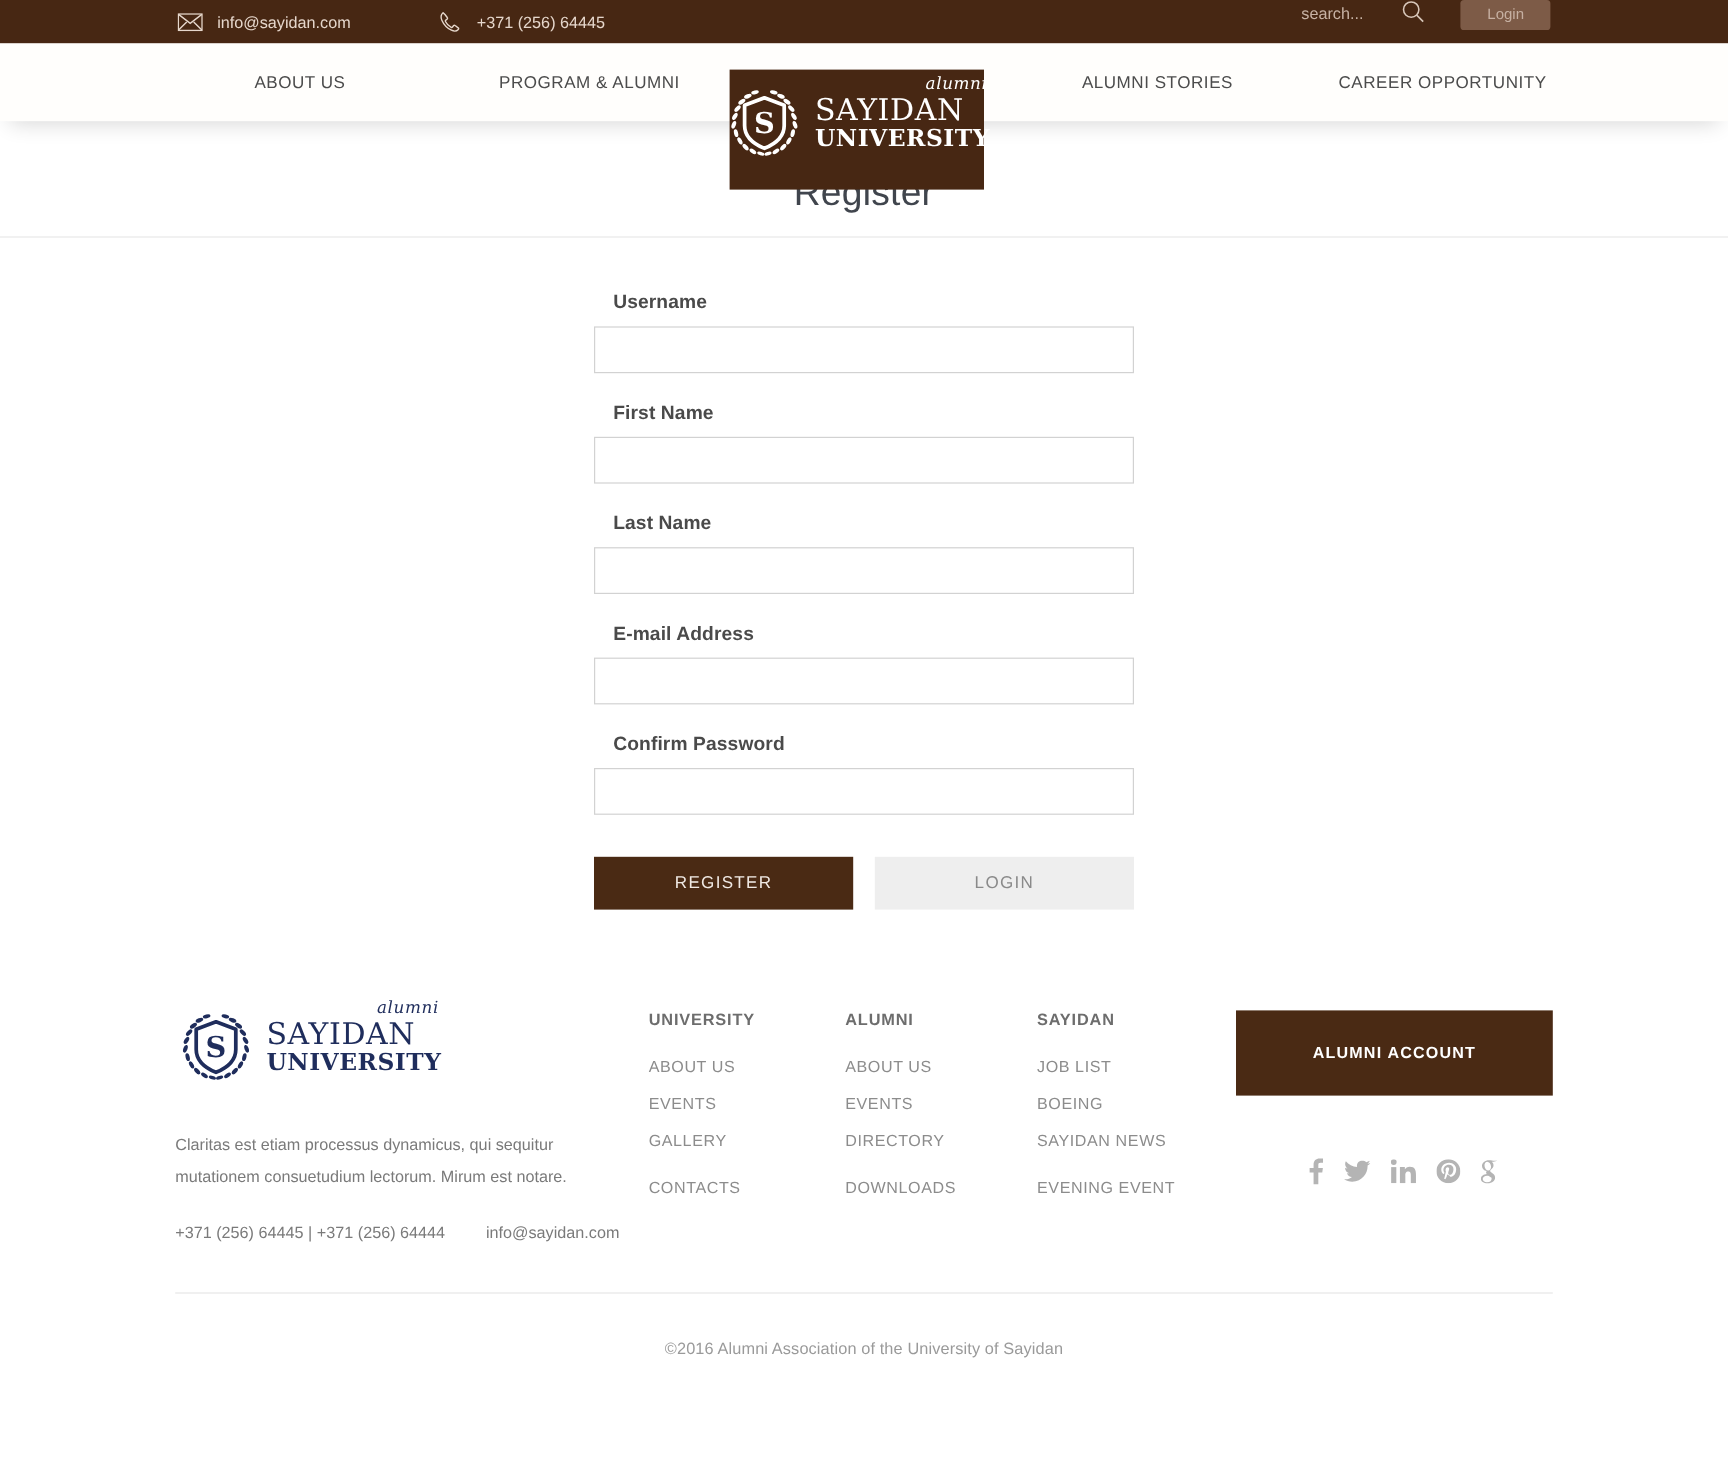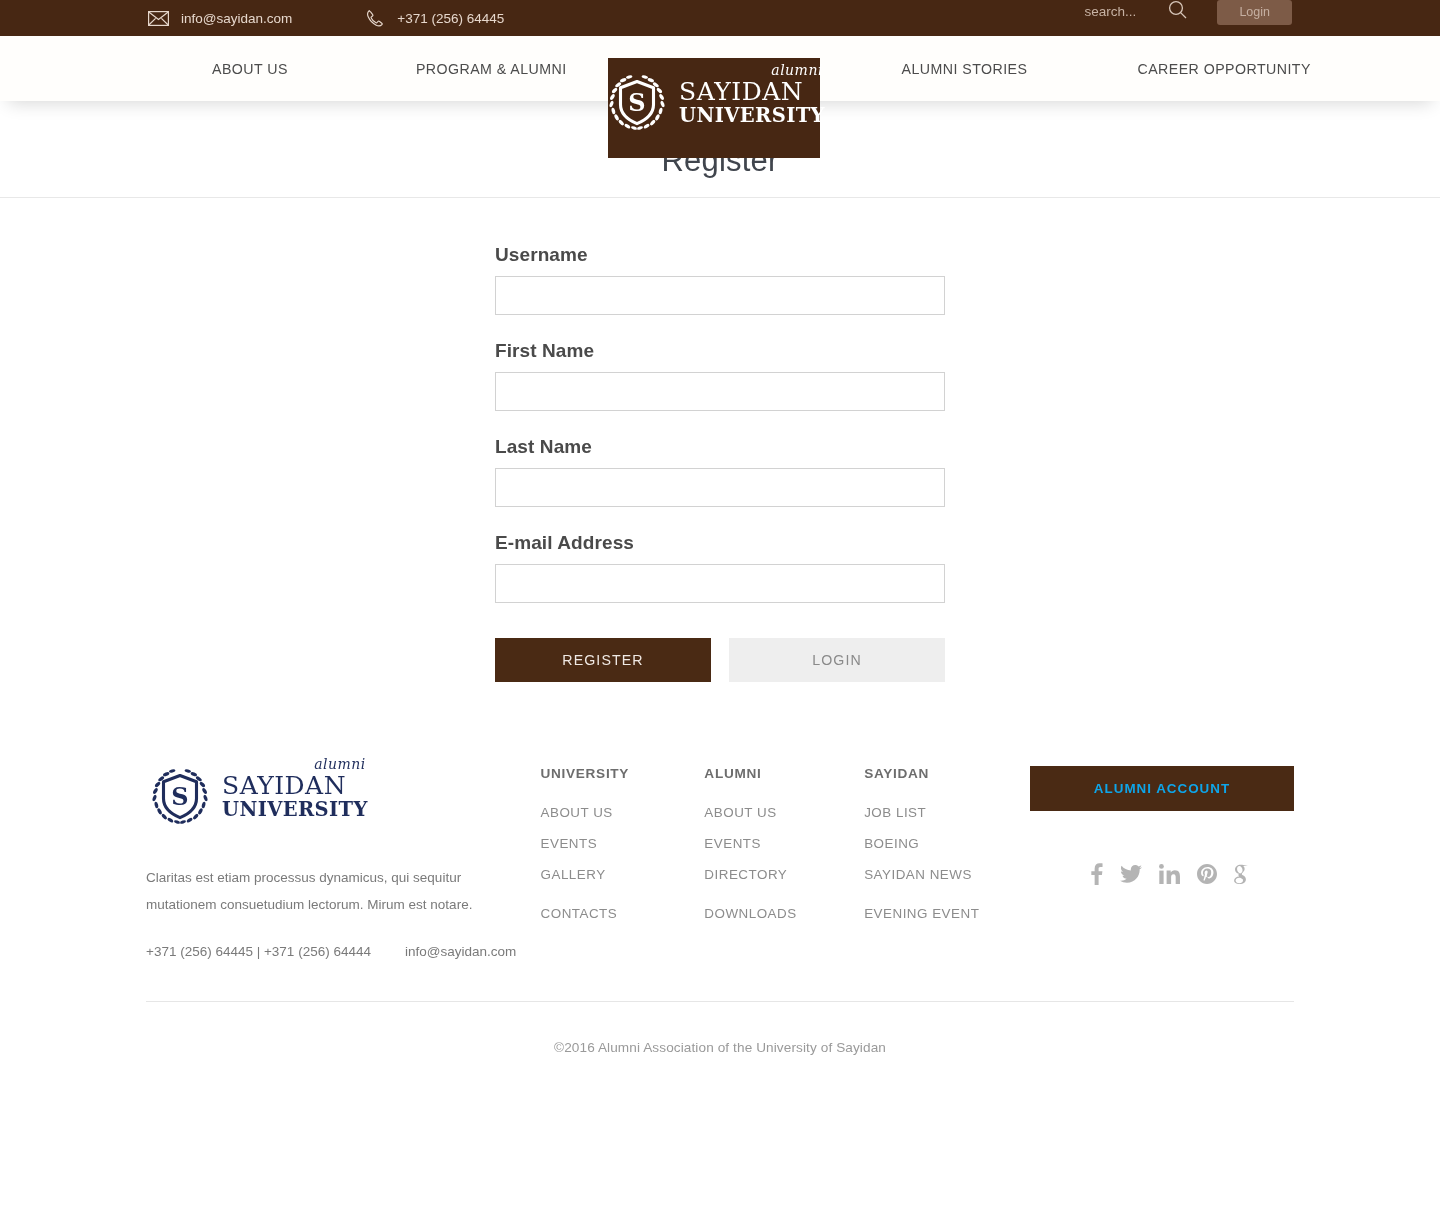--- a/index.html
+++ b/index.html
@@ -70,21 +70,21 @@
     color: #4c4c4c;
     font-size: 14.2px;
     letter-spacing: 0.45px;
     text-decoration: none;
     white-space: nowrap;
     cursor: pointer;
   }
   .nav-link.n1 { margin-left: 212px; }
   .nav-link.n2 { margin-left: 128px; }
   .nav-link.n3 { margin-left: 335px; }
-  .nav-link.n4 { margin-left: 110px; text-align: center; }
+  .nav-link.n4 { margin-left: 88px; text-align: center; }
 
   
   .logo-badge {
     position: absolute;
     left: 608px; top: 22px;
     width: 212px; height: 100px;
     background: #472713;
     display: flex; align-items: center; justify-content: center;
     z-index: 6;
     cursor: pointer;
@@ -131,25 +131,26 @@
     letter-spacing: 0.2px;
   }
 
   
   .form-area { padding-top: 46px; }
   .form { width: 450px; margin: 0 auto; }
   .field { margin-bottom: 25px; }
   .field:last-of-type { margin-bottom: 0; }
   .field-label {
     display: block;
-    font-size: 19px;
+    font-size: 16px;
     font-weight: bold;
     color: #4a4a4a;
     margin-bottom: 10px;
     letter-spacing: 0.1px;
+    margin-left: 16px;
   }
   .field-input {
     display: block;
     width: 450px;
     height: 39px;
     border: 1px solid #d2d2d2;
     background: #ffffff;
     outline: none;
     padding: 0 12px;
     font-size: 14px;
@@ -201,23 +202,23 @@
     text-decoration: none;
     margin-bottom: 16px;
     cursor: pointer;
   }
   .f-link:last-child { margin-bottom: 0; margin-top: 24px; }
 
   .f-col-account { width: 264px; padding-top: 6px; margin-left: 2px; }
   .alumni-account-btn {
     display: block;
     width: 264px;
-    height: 45px;
+    height: 71px;
     background: #4a2a14;
-    color: #0ea5e9;
+    color: #ffffff;
     border: none;
     font-size: 13.4px;
     font-weight: bold;
     letter-spacing: 1px;
     font-family: "Liberation Sans", sans-serif;
     cursor: pointer;
   }
   .socials { display: flex; align-items: center; gap: 17px; margin-top: 52px; padding-left: 60px; }
   .social { color: #b4b4b4; display: inline-flex; cursor: pointer; }
   .social svg { display: block; }
@@ -342,20 +343,24 @@
         <label class="field-label">Last Name</label>
         <input class="field-input" type="text" placeholder="" style="">
       </div>
 
       <div class="field">
         <label class="field-label">E-mail Address</label>
         <input class="field-input" type="text" placeholder="" style="">
       </div>
 
 
+      <div class="field">
+        <label class="field-label">Confirm Password</label>
+        <input class="field-input" type="password" placeholder="" style="">
+      </div>
 
       <div class="form-actions">
         <button class="btn btn-register">REGISTER</button>
         <button class="btn btn-login">LOGIN</button>
       </div>
 
     </form>
   </div>
 
   <footer class="footer">

